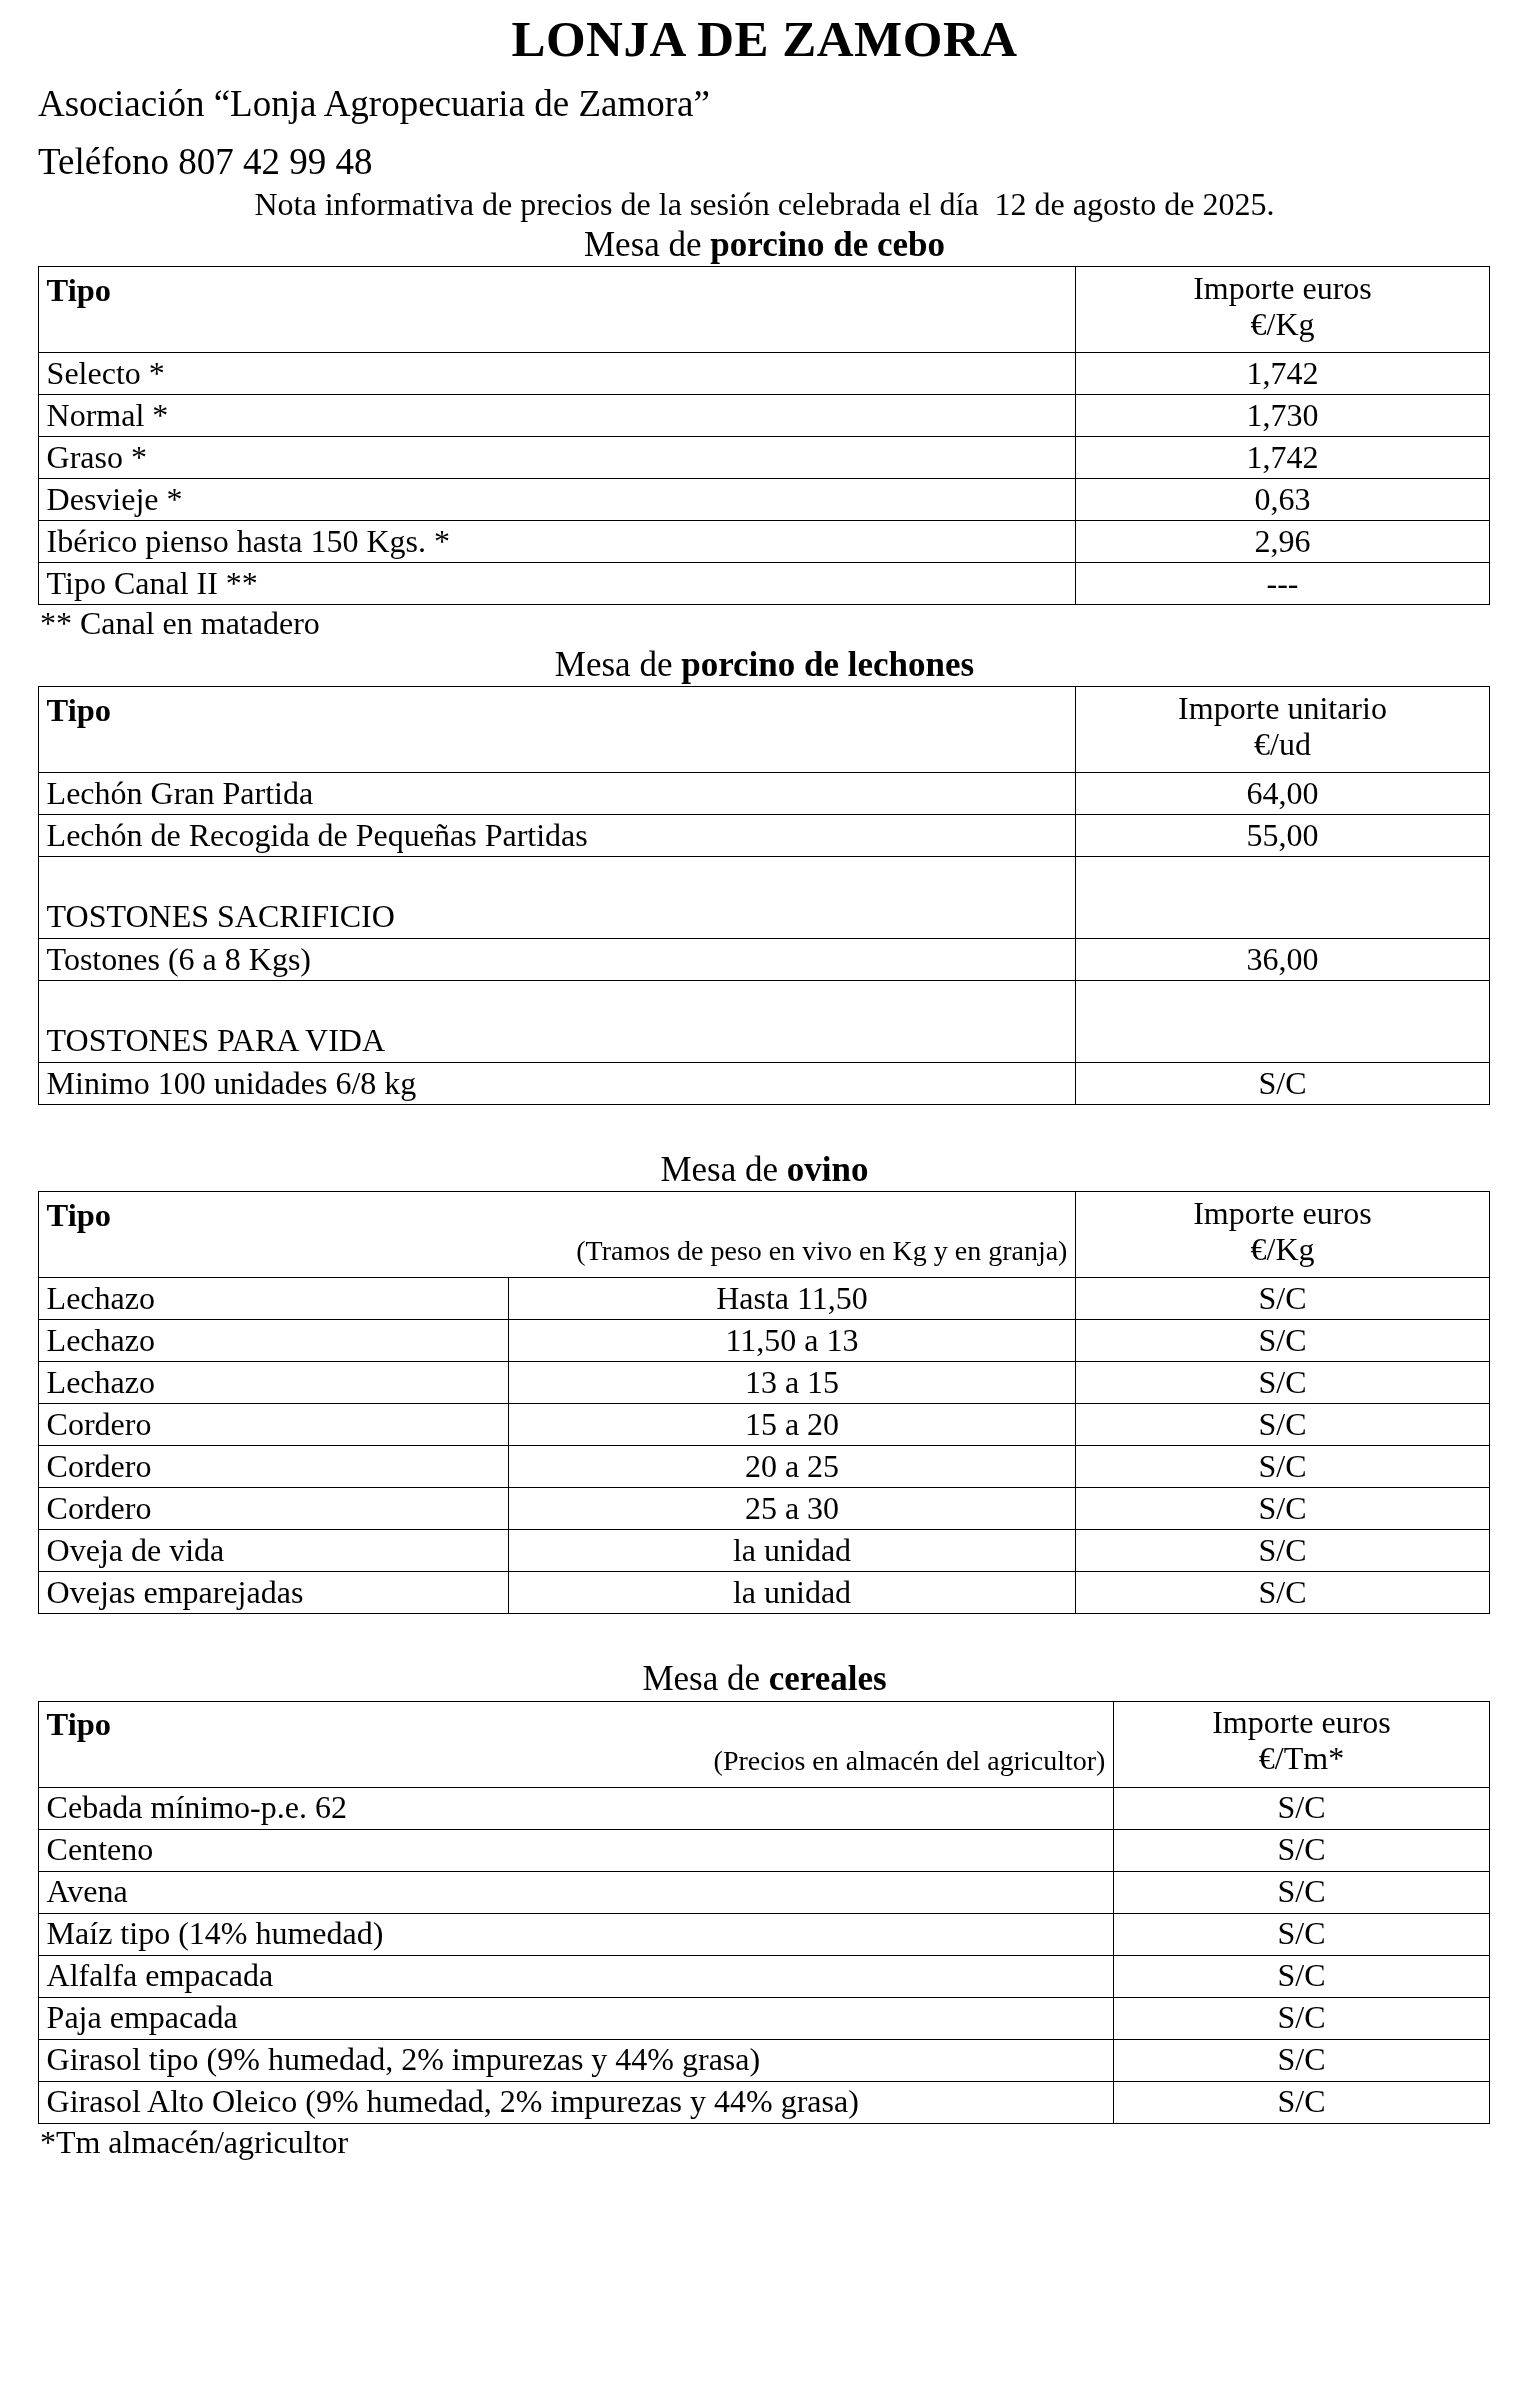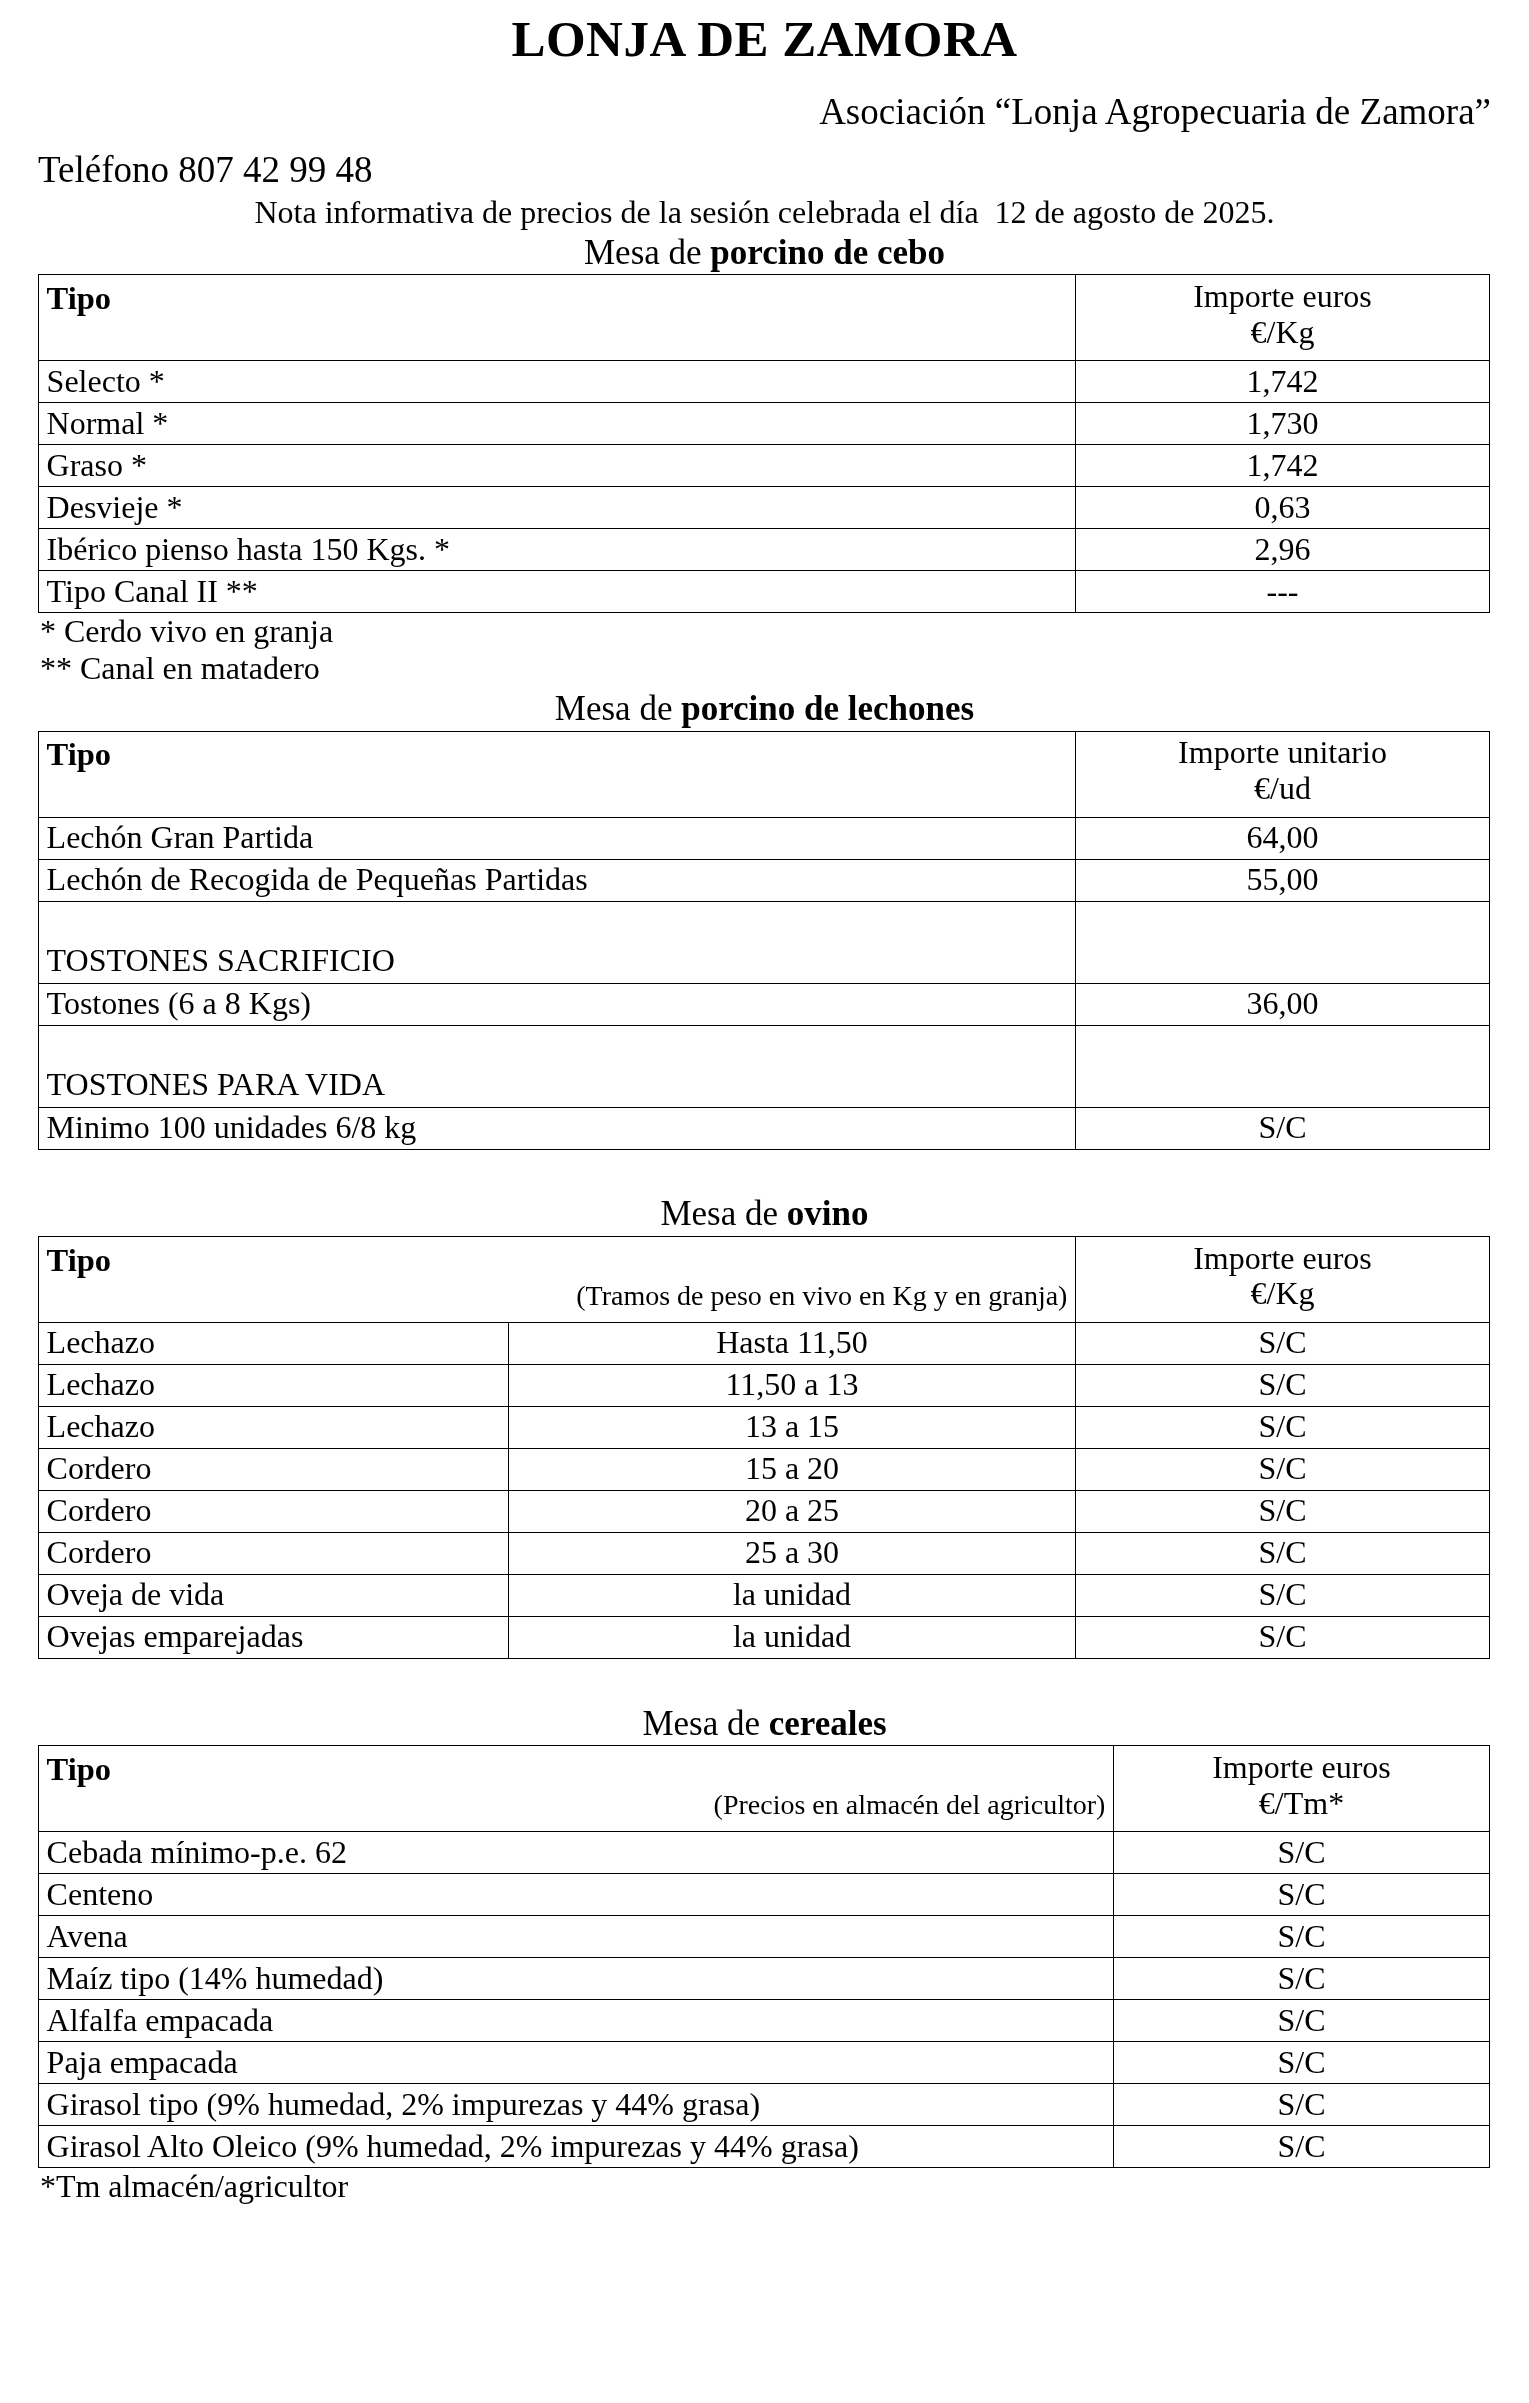--- a/index.html
+++ b/index.html
@@ -25,24 +25,24 @@
   
   .doc-title {
     text-align: center;
     font-weight: bold;
     font-size: 51px;
     line-height: 1.04;
     letter-spacing: 0.5px;
     margin: 13.4px 0 0 0;
   }
   .doc-subtitle {
-    text-align: right;
+    text-align: left;
     font-size: 37px;
     line-height: 1.12;
-    margin-top: 25px;
+    margin-top: 17px;
   }
   .doc-phone {
     text-align: left;
     font-size: 37px;
     line-height: 1.12;
     margin-top: 16px;
   }
   .doc-note {
     text-align: center;
     font-size: 32px;
@@ -175,21 +175,20 @@
         <td>Ibérico pienso hasta 150 Kgs. *</td>
         <td class="val">2,96</td>
       </tr>
       <tr>
         <td>Tipo Canal II **</td>
         <td class="val">---</td>
       </tr>
     </tbody>
   </table>
 
-  <div class="footnote">* Cerdo vivo en granja</div>
   <div class="footnote">** Canal en matadero</div>
 
   <div class="section-heading"><span>Mesa de </span><span class="strong">porcino de lechones</span></div>
 
   <table class="price-table">
     <colgroup>
         <col style="width:1037px">
         <col style="width:414px">
       </colgroup>
     <tbody>

